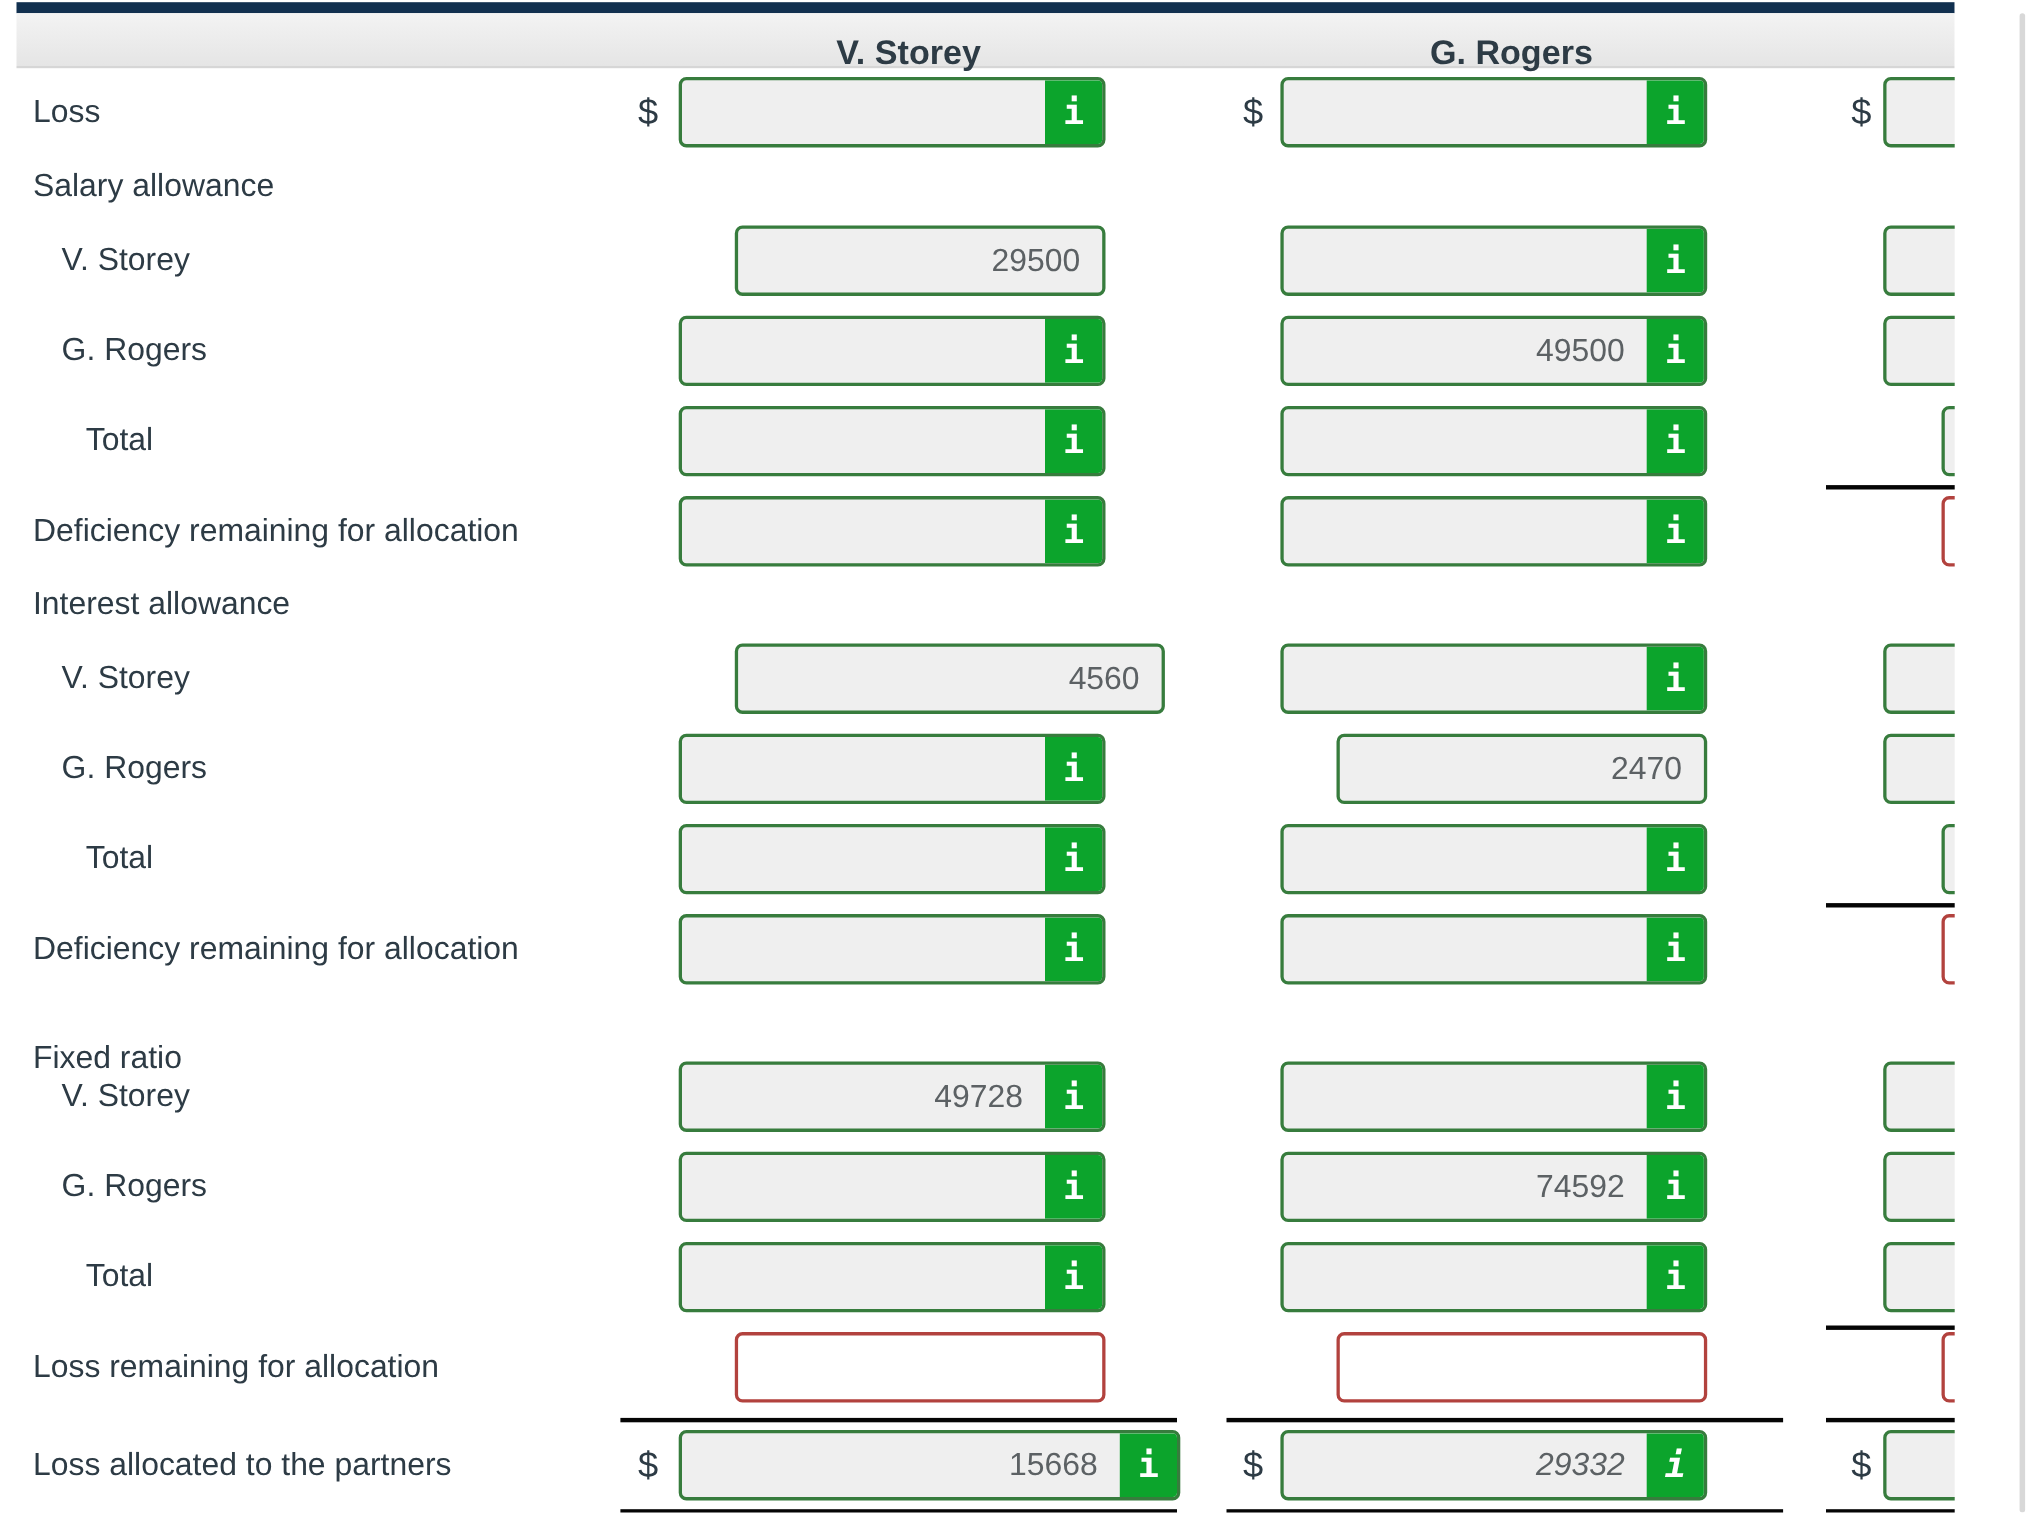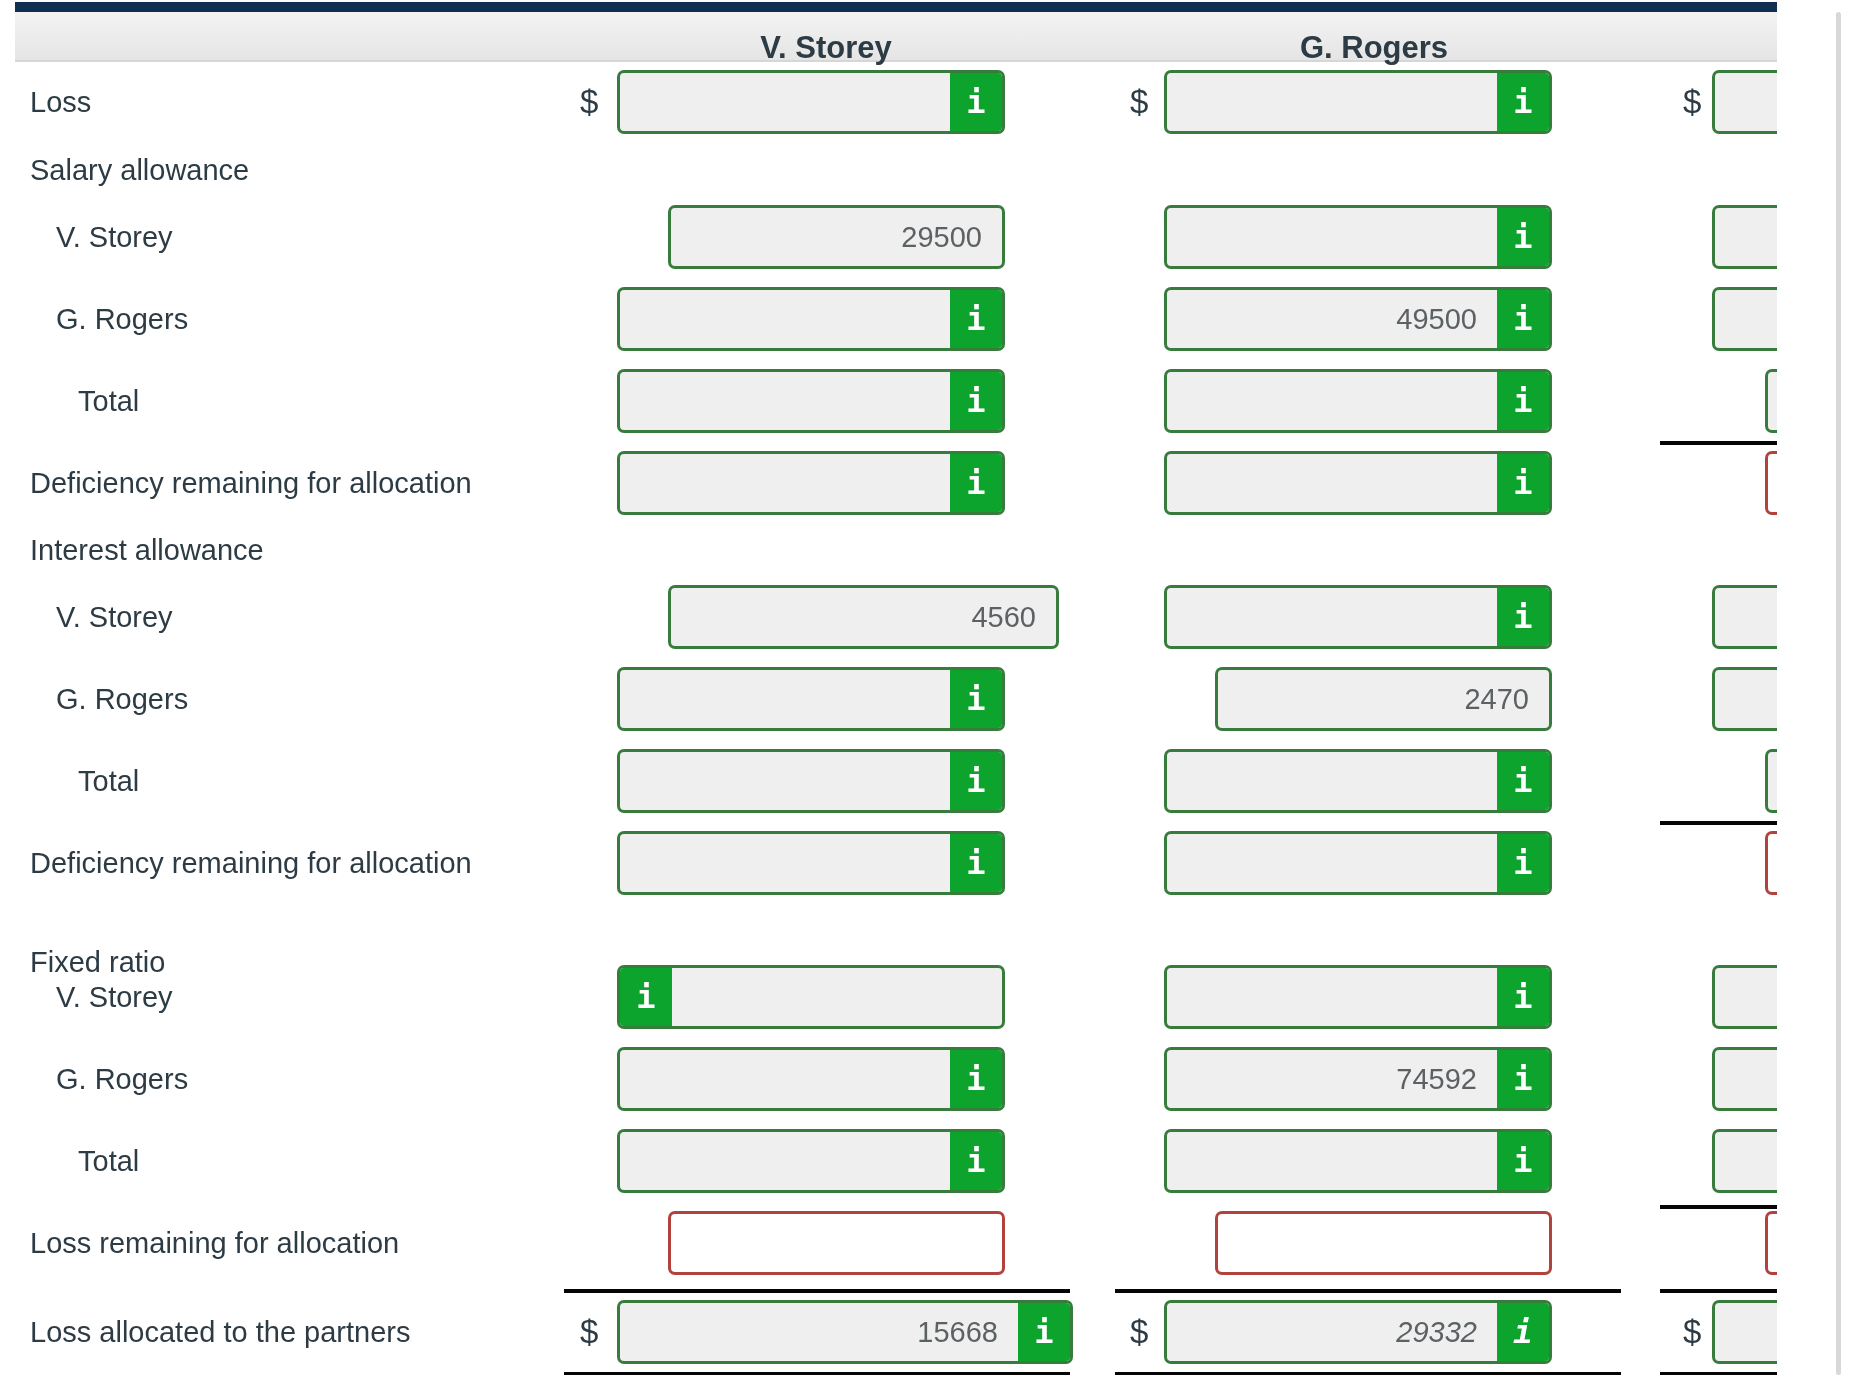--- a/index.html
+++ b/index.html
@@ -200,20 +200,21 @@
         <div class="ibtn">
           <div class="iglyph">i</div>
         </div>
       </div>
       <div class="field error" style="left: 1765px; top: 831px; width: 337px;">
         <div class="val"></div>
       </div>
       <div class="seclabel" style="left: 30px; top: 930px; margin-top: 32px;">Fixed ratio</div>
       <div class="rowlabel" style="left: 56px; top: 997px;">V. Storey</div>
       <div class="field" style="left: 617px; top: 965px; width: 388px;">
+        <div class="val">49728</div>
         <div class="ibtn">
           <div class="iglyph">i</div>
         </div>
       </div>
       <div class="field" style="left: 1164px; top: 965px; width: 388px;">
         <div class="val"></div>
         <div class="ibtn">
           <div class="iglyph">i</div>
         </div>
       </div>

